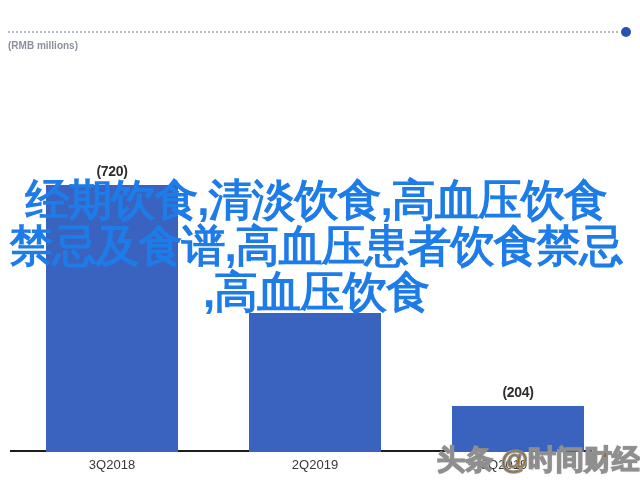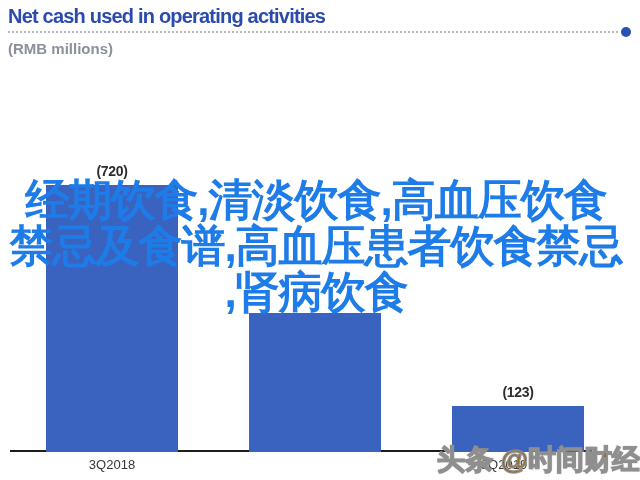--- a/index.html
+++ b/index.html
@@ -15,21 +15,21 @@
   .rule-dots {
     position:absolute; left:8px; top:31px; width:610px; height:0;
     border-top:2px dotted #b3b8c2;
   }
   .rule-end-dot {
     position:absolute; left:621px; top:27px; width:10px; height:10px;
     border-radius:50%; background:#2a52b4;
   }
   .subtitle {
     position:absolute; left:8px; top:40px;
-    font-size:15px; font-weight:bold; color:#8b909b;
+    font-size:10px; font-weight:bold; color:#8b909b;
   }
   #plot { position:absolute; left:0; top:0; width:640px; height:480px; }
   .axis-line {
     position:absolute; left:10px; top:450px; width:582px; height:2px;
     background:#1c1c1c;
   }
   .bar { position:absolute; }
   .val-label {
     position:absolute; font-size:14px; font-weight:bold; color:#2d2d2d;
     text-align:center; letter-spacing:-0.3px;
@@ -47,40 +47,40 @@
     font-size:28px; font-weight:bold; color:#a16207; white-space:nowrap;
     -webkit-text-stroke:1.2px #8f8f8f;
     text-shadow:0 0 1px #8f8f8f, 0 0 2px rgba(130,130,130,0.55);
   }
 </style>
 </head>
 <body>
 
 <div id="stage">
 
-  <div class="title">Net cash used in operating activities</div>
 
   <div class="rule-dots"></div>
 
   <div class="rule-end-dot"></div>
 
   <div class="subtitle">(RMB millions)</div>
 
   <div id="plot">
     <div class="axis-line"></div>
   <div class="bar" style="left: 46px; top: 185px; width: 132px; height: 267px; background: rgb(58, 98, 191);"></div>
       <div class="val-label" style="left: 26px; top: 163px; width: 172px;">(720)</div>
       <div class="cat-label" style="left: 26px; top: 457px; width: 172px;">3Q2018</div>
       <div class="bar" style="left: 249px; top: 313px; width: 132px; height: 139px; background: rgb(58, 98, 191);"></div>
+      <div class="cat-label" style="left: 229px; top: 457px; width: 172px;">2Q2019</div>
       <div class="bar" style="left: 452px; top: 406px; width: 132px; height: 46px; background: rgb(58, 98, 191);"></div>
-      <div class="val-label" style="left: 432px; top: 384px; width: 172px;">(123)</div>
+      <div class="val-label" style="left: 432px; top: 384px; width: 172px;">(204)</div>
       <div class="cat-label" style="left: 418px; top: 457px; width: 172px;">3Q2019</div>
     </div>
 
   <div class="overlay-text">
     <div>经期饮食,清淡饮食,高血压饮食</div>
     <div>禁忌及食谱,高血压患者饮食禁忌</div>
-    <div>,肾病饮食</div>
+    <div>,高血压饮食</div>
   </div>
 
   <div class="watermark">头条 @时间财经</div>
 
 </div>
 
 </body></html>

